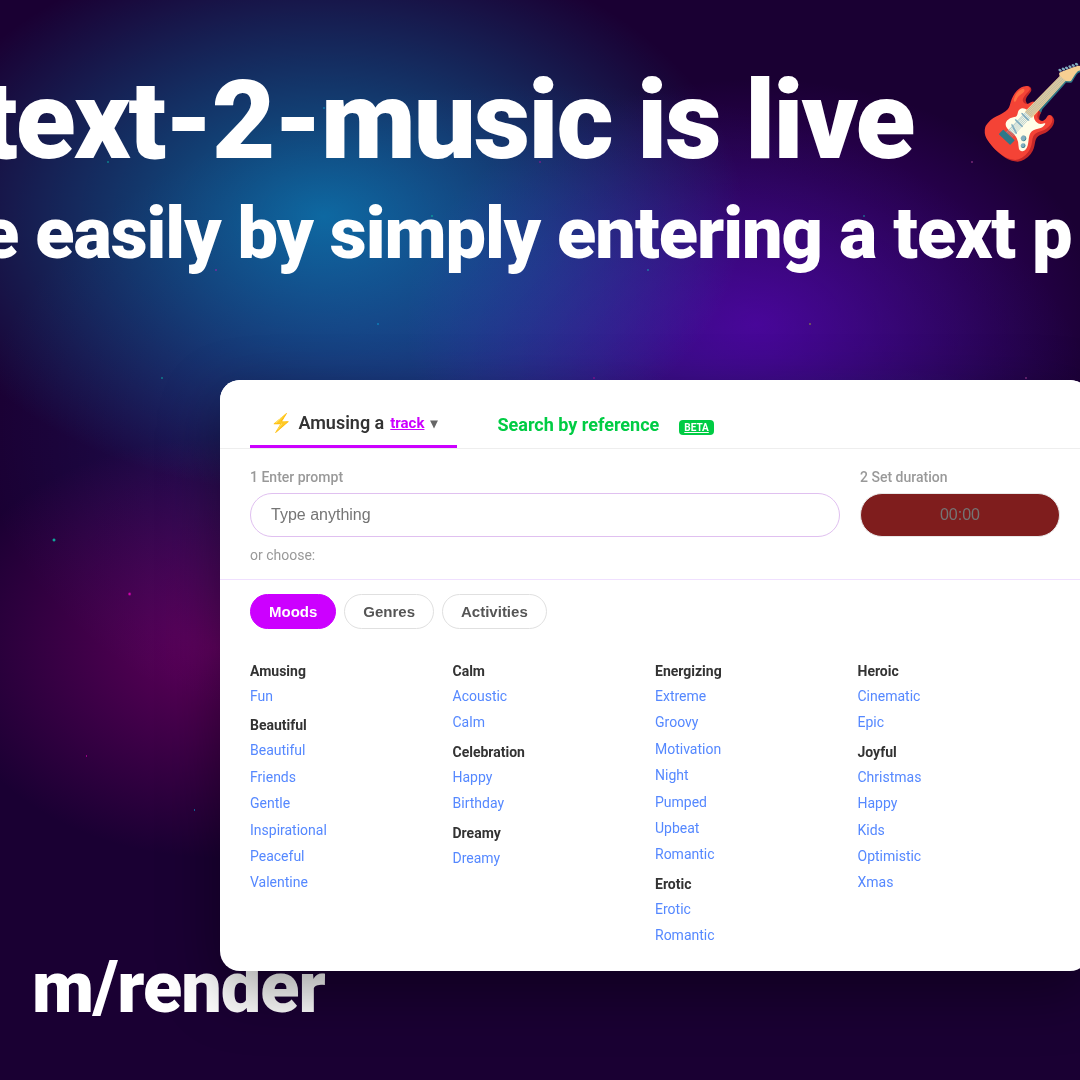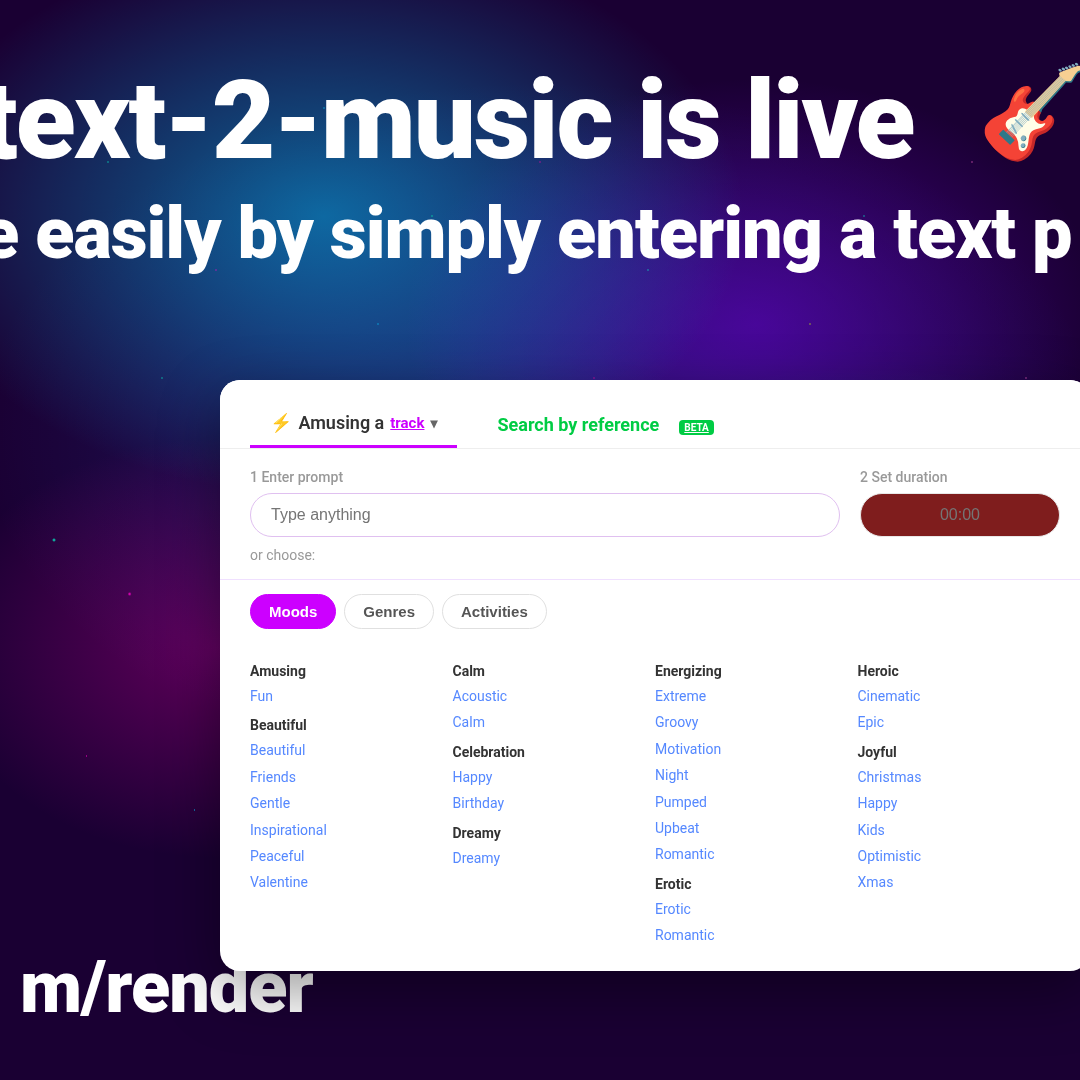--- a/index.html
+++ b/index.html
@@ -113,21 +113,21 @@
     .emoji-cat {
       position: absolute;
       top: 60px;
       right: -10px;
       font-size: 90px;
     }
 
     .url-text {
       position: absolute;
       bottom: 50px;
-      left: 20px;
+      left: 32px;
       font-size: 72px;
       font-weight: 900;
       color: white;
       letter-spacing: -1px;
     }
 
     
     .ui-panel {
       position: absolute;
       top: 380px;

